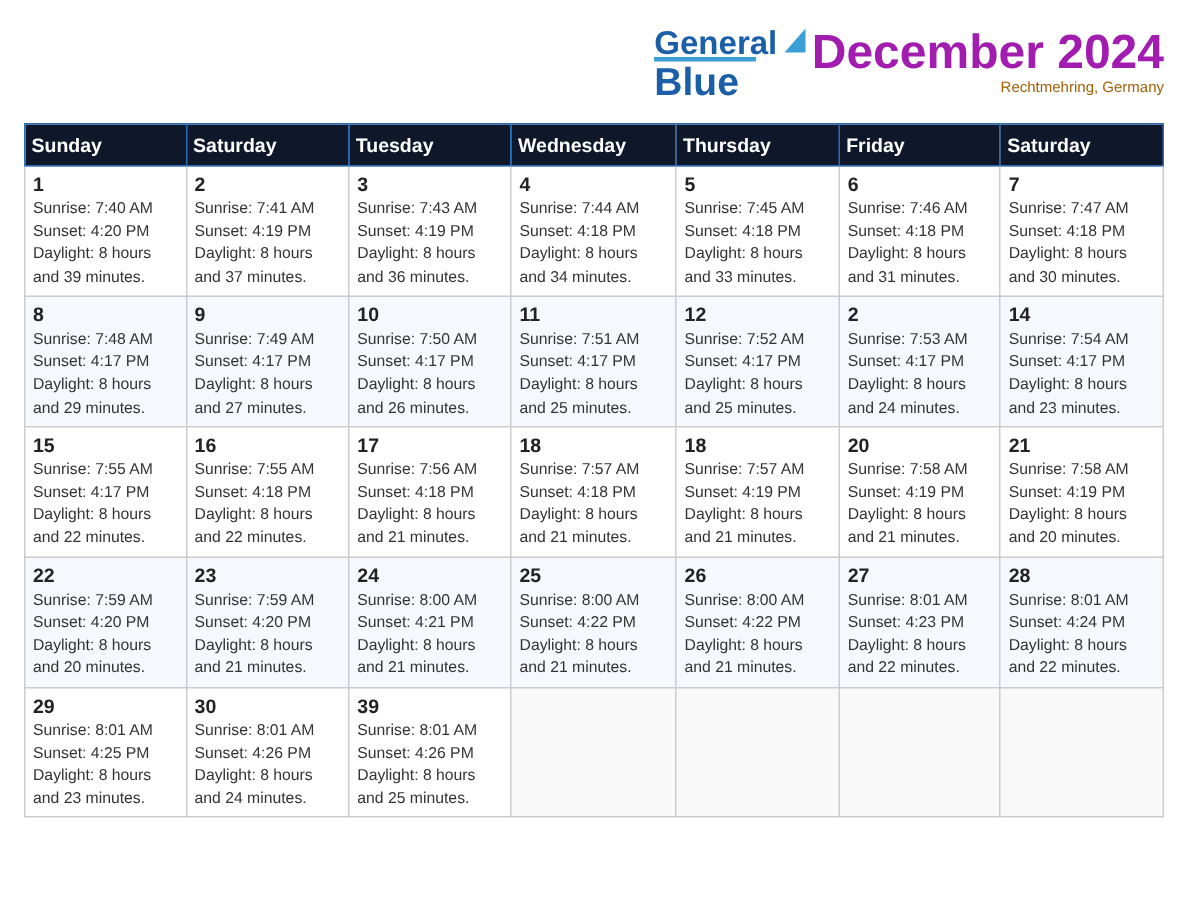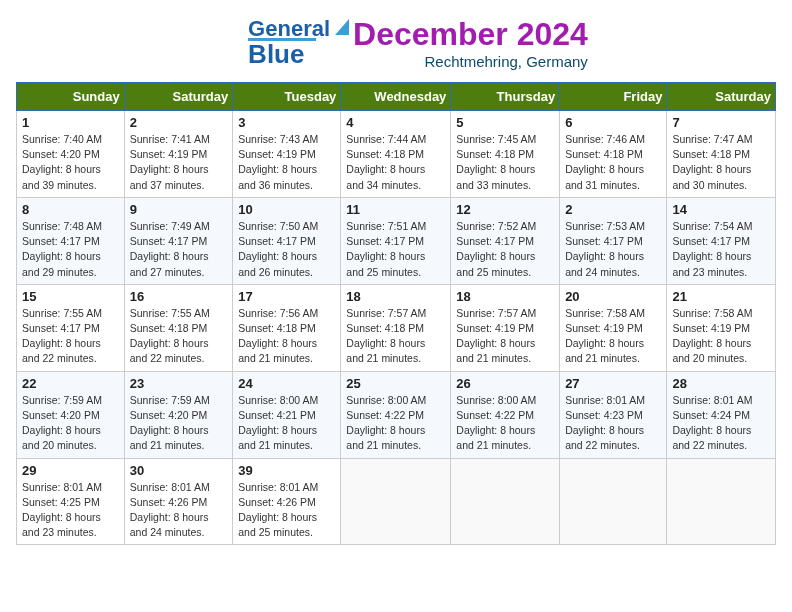--- a/index.html
+++ b/index.html
@@ -5,52 +5,52 @@
     * { box-sizing: border-box; margin: 0; padding: 0; }
     body {
       font-family: Arial, sans-serif;
       background: #fff;
       width: 792px;
       min-height: 612px;
       padding: 16px;
     }
     .header {
       display: flex;
-      justify-content: center;
+      justify-content: flex-end;
       align-items: flex-start;
       margin-bottom: 12px;
       margin-left: 44px;
     }
     .logo {
       display: flex;
       flex-direction: column;
       align-items: flex-start;
     }
     .title-block {
       text-align: right;
     }
     .title-block .month-year {
       font-size: 32px;
       font-weight: bold;
       color: #a21caf;
     }
     .title-block .location {
-      font-size: 15px;
-      color: #0c4a6e;
+      font-size: 10px;
+      color: #a16207;
     }
     .calendar {
       width: 100%;
       border-collapse: collapse;
       font-size: 11px;
     }
     .calendar th {
-      background: #4d7c0f;
+      background: #0f172a;
       color: #fff;
       padding: 6px 4px;
-      text-align: right;
+      text-align: left;
       font-size: 13px;
       font-weight: bold;
       border: 1px solid #2a6db5;
     }
     .calendar td {
       border: 1px solid #ccc;
       vertical-align: top;
       padding: 4px 5px;
       width: 113px;
       min-height: 80px;

